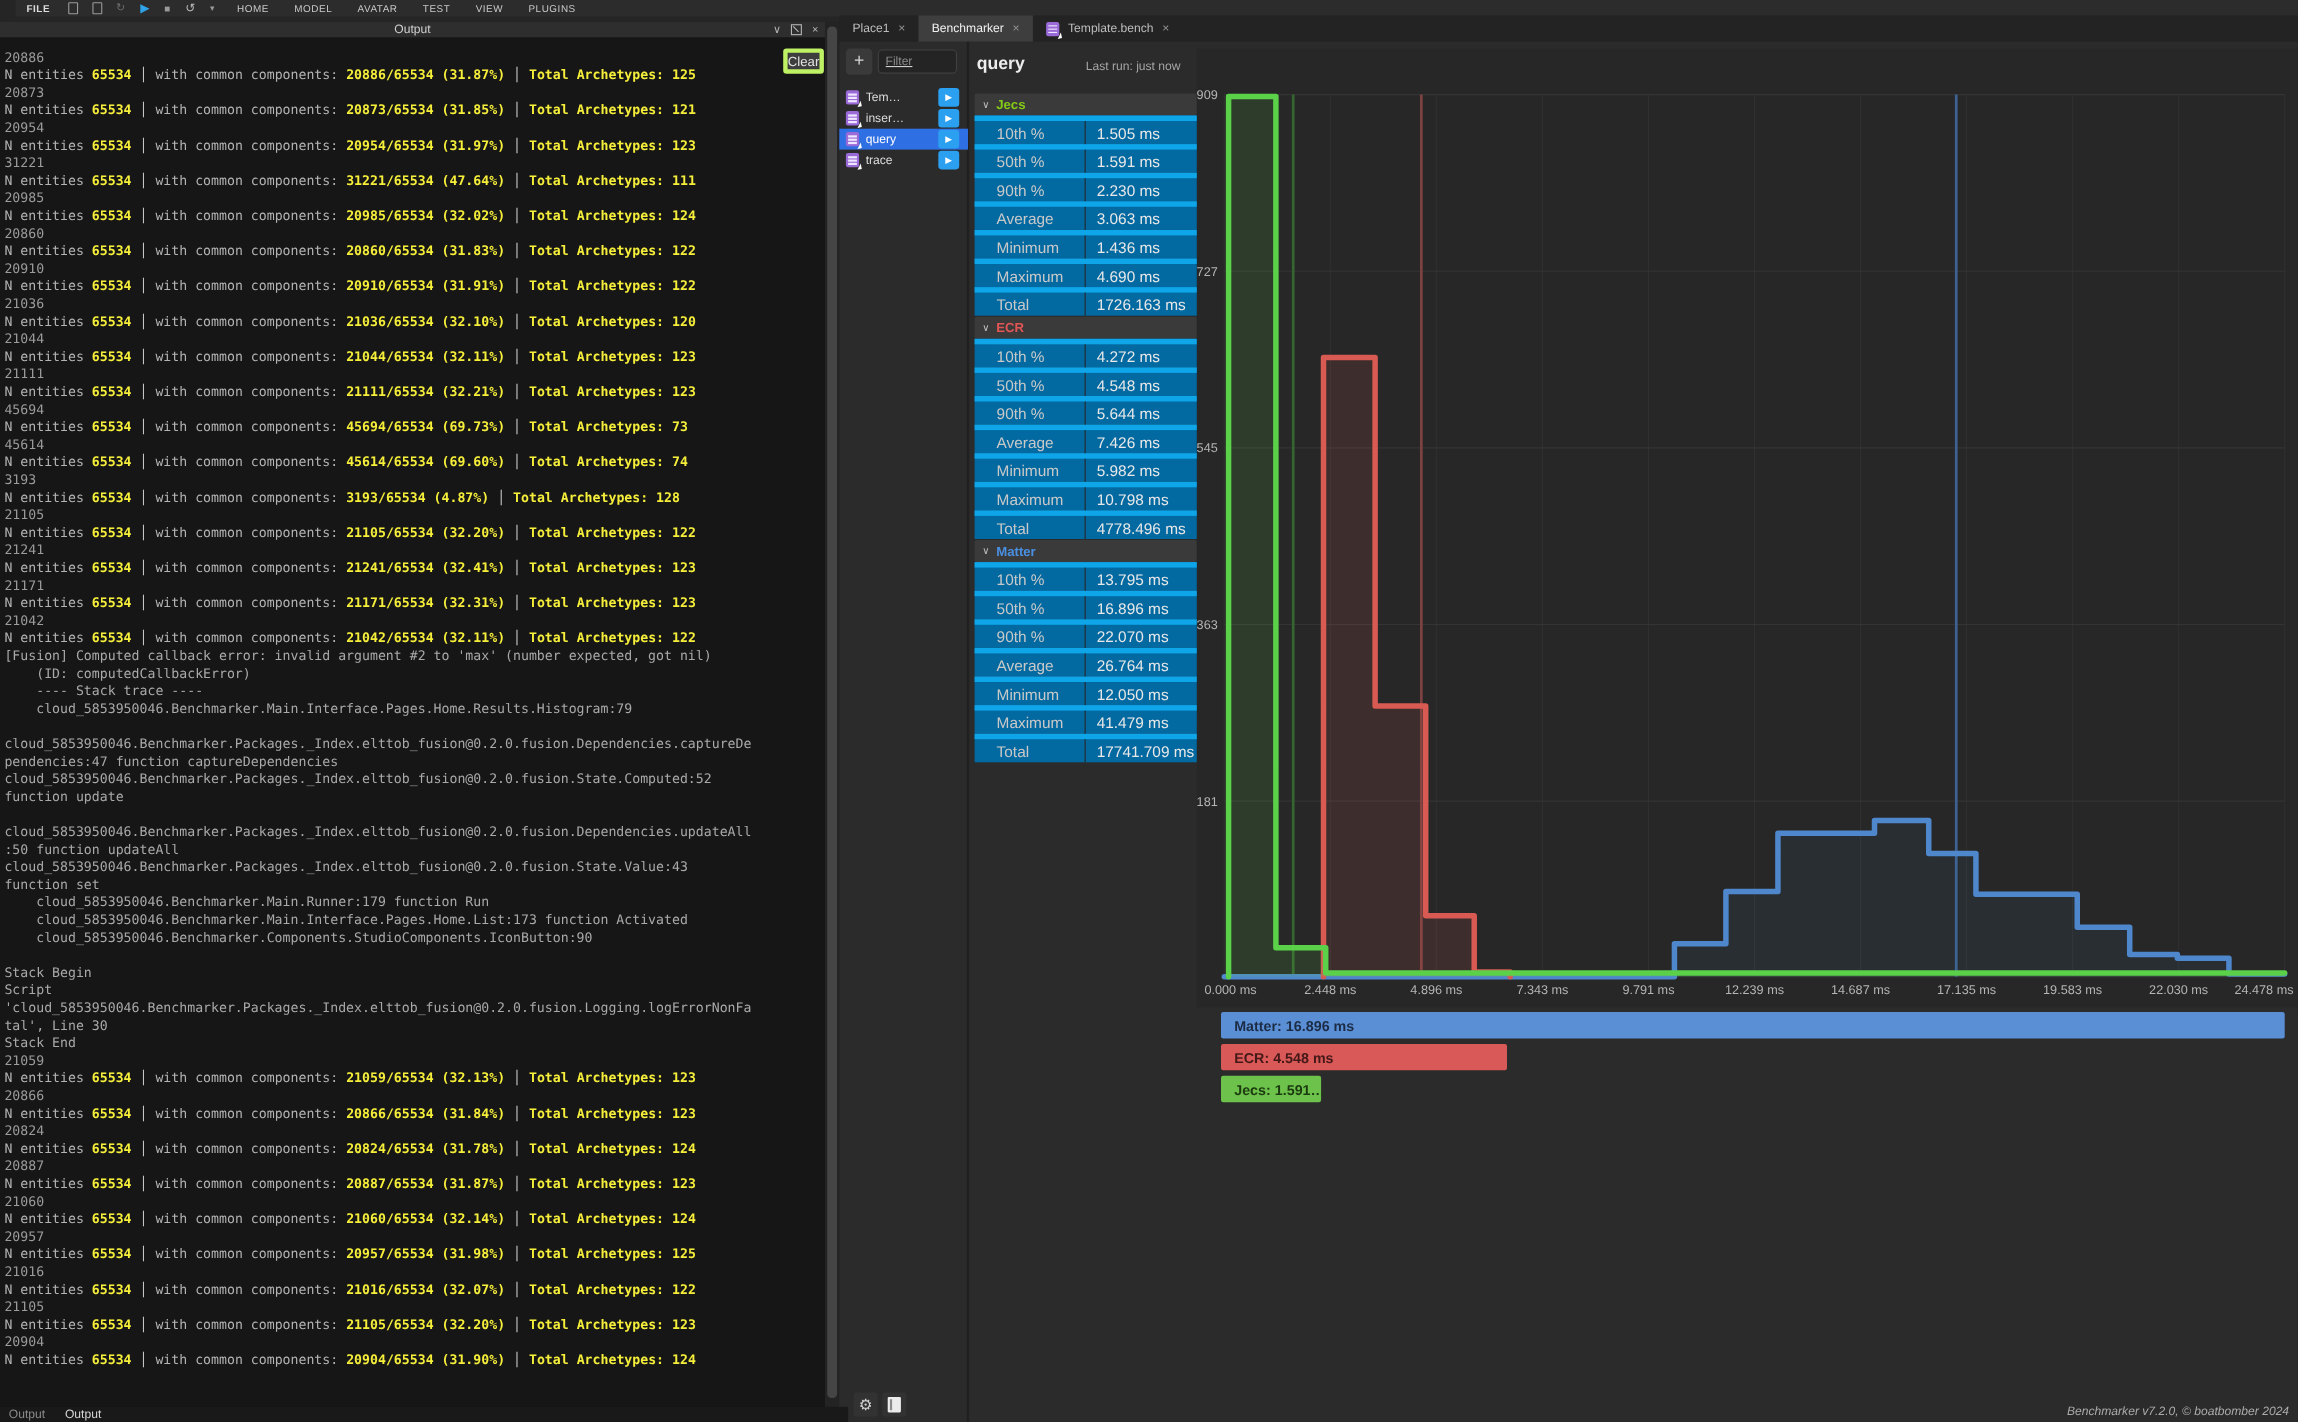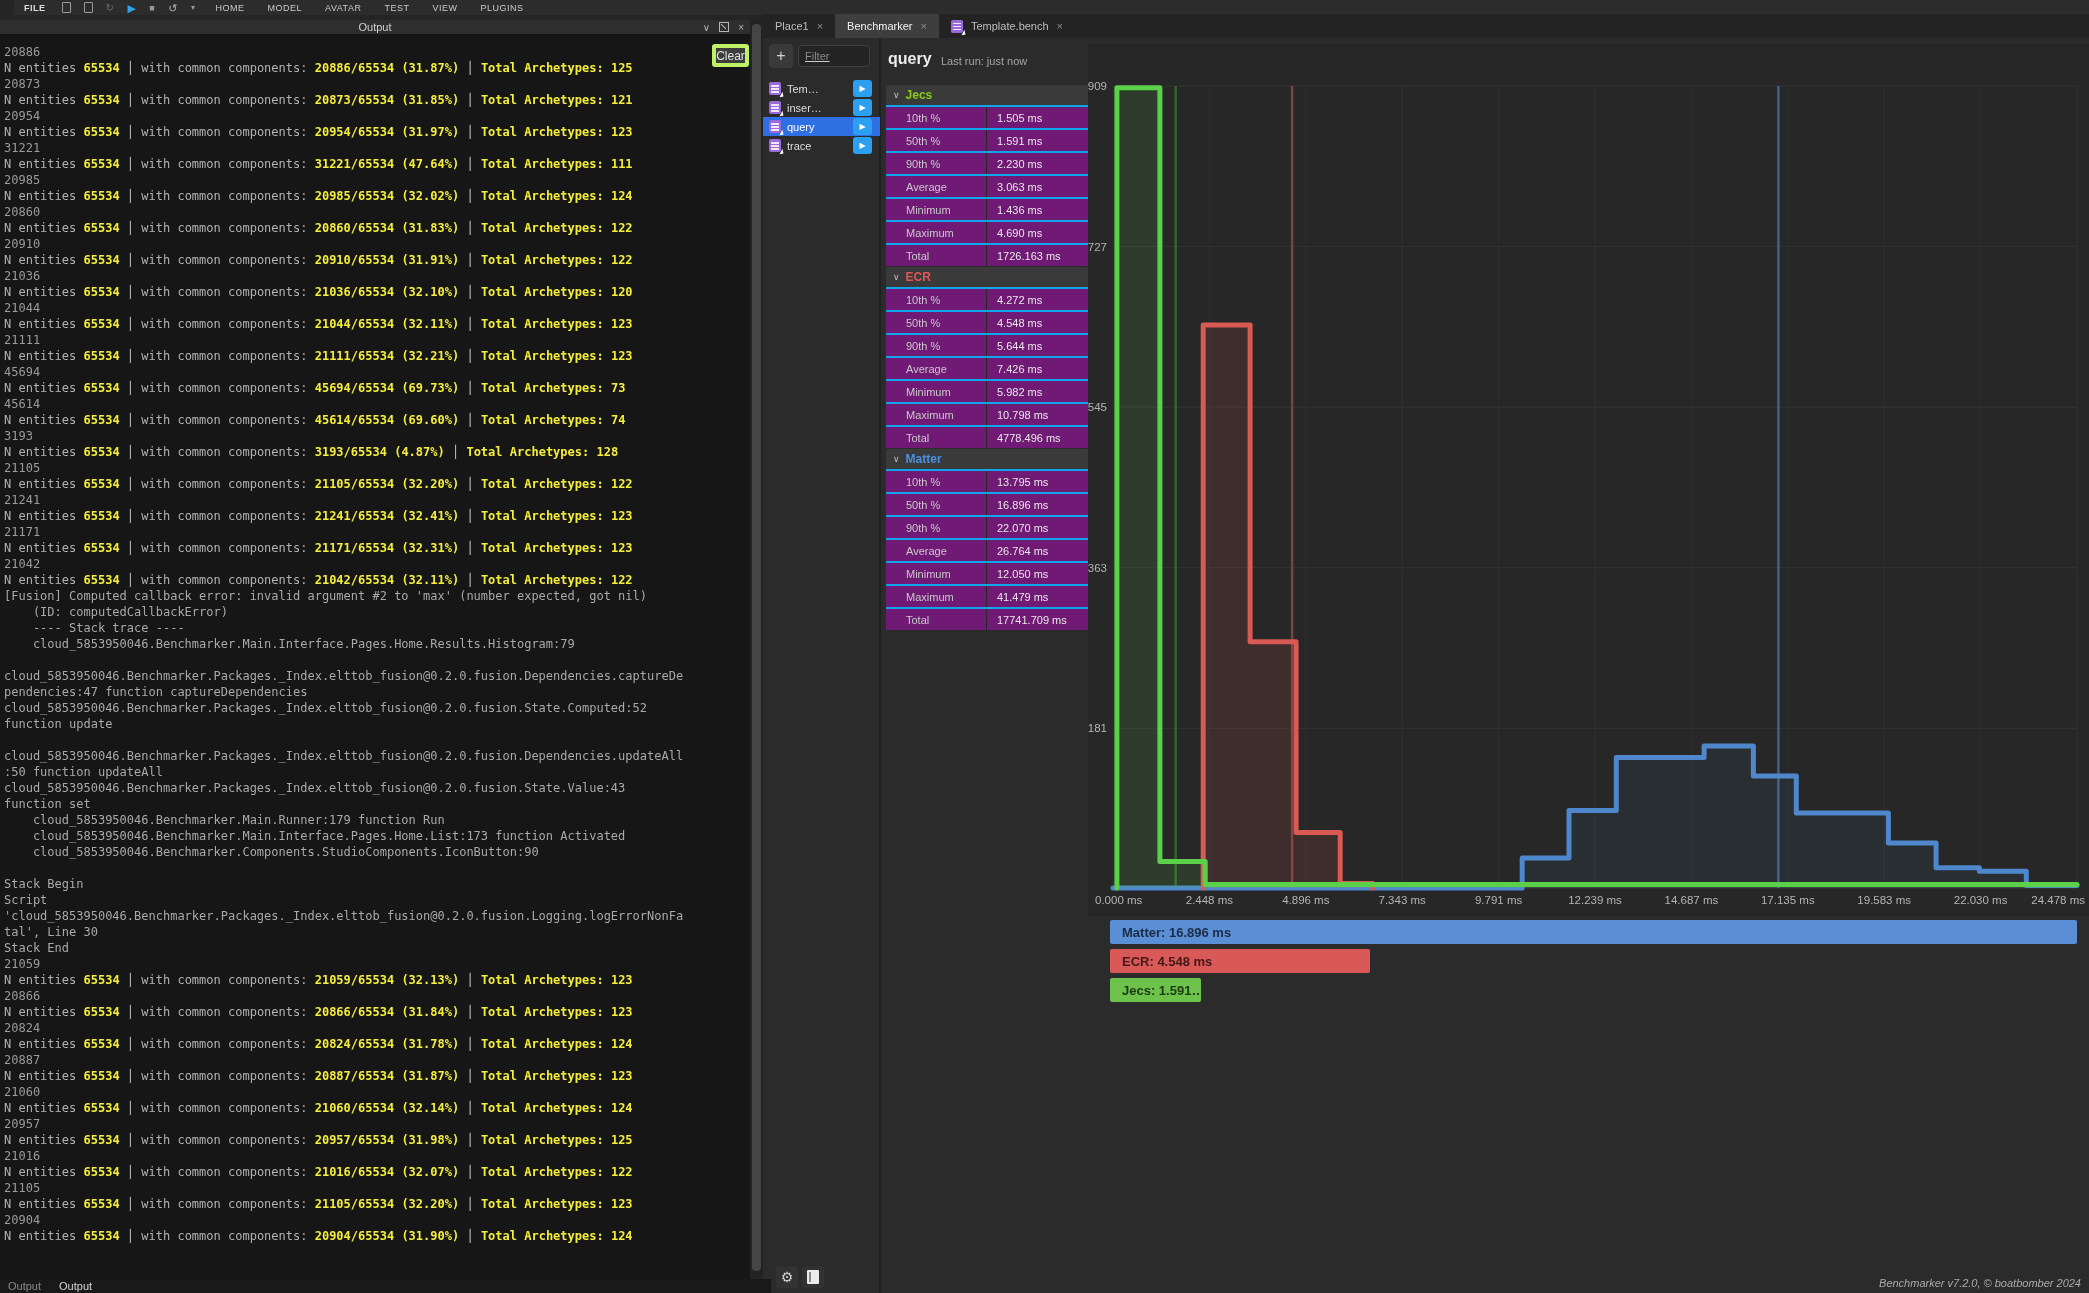--- a/index.html
+++ b/index.html
@@ -60,26 +60,26 @@
     color:#ffffff;font-size:8px;display:flex;align-items:center;justify-content:center;cursor:pointer;}
   .panel-bottom-btn{width:22px;height:22px;background:#323232;border-radius:3px;display:flex;align-items:center;
     justify-content:center;cursor:pointer;position:absolute;}
   .gear-btn{left:776px;top:1266px;color:#d2d2d2;font-size:14px;}
   .book-btn{left:802px;top:1266px;}
   .book-shape{width:12px;height:14px;background:#ececec;border-radius:1px;position:relative;}
   .book-shape:after{content:'';position:absolute;left:2px;top:2px;width:1.5px;height:10px;background:#8a8a8a;}
   
   .results-panel{left:880px;top:38px;width:1209px;height:1255px;background:#2b2b2b;}
   .results-title{left:888px;top:50px;font-size:16px;font-weight:bold;color:#ededed;}
-  .results-lastrun{left:941px;top:55px;font-size:11px;color:#a5a5a5;}
+  .results-lastrun{left:987px;top:55px;font-size:11px;color:#a5a5a5;}
   .stats{left:886px;top:84px;width:202px;}
   .sec-header{height:20px;background:#3a3a3a;border-radius:2px;display:flex;align-items:center;
     font-size:12px;font-weight:bold;cursor:pointer;margin-top:1px;}
   .sec-header .chev{color:#c0c0c0;font-size:9px;margin:0 6px 0 7px;font-weight:normal;}
-  .stat-row{height:21px;display:flex;background:#701a75;border-top:2px solid #0ea5e9;font-size:11px;}
+  .stat-row{height:21px;display:flex;background:#0369a1;border-top:5px solid #0ea5e9;font-size:14px;}
   .stat-row .k{width:100px;color:#c9c9c9;display:flex;align-items:center;padding-left:20px;box-sizing:border-box;}
   .stat-row .v{flex:1;color:#e8e8e8;display:flex;align-items:center;padding-left:10px;border-left:1px solid #262626;}
   
   .chart-wrap{left:1088px;top:44px;width:1001px;height:872px;}
   svg text.tick{fill:#b5b5b5;font-size:11.5px;font-family:"Liberation Sans",sans-serif;}
   
   .legend{left:1110px;top:920px;width:967px;}
   .legend-bar{height:24px;border-radius:2px;margin-bottom:5px;display:flex;align-items:center;
     font-size:13px;font-weight:bold;padding-left:12px;box-sizing:border-box;white-space:nowrap;}
   

